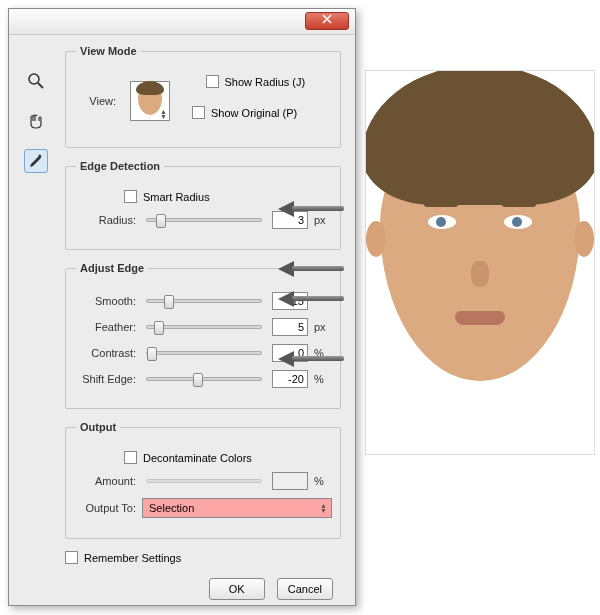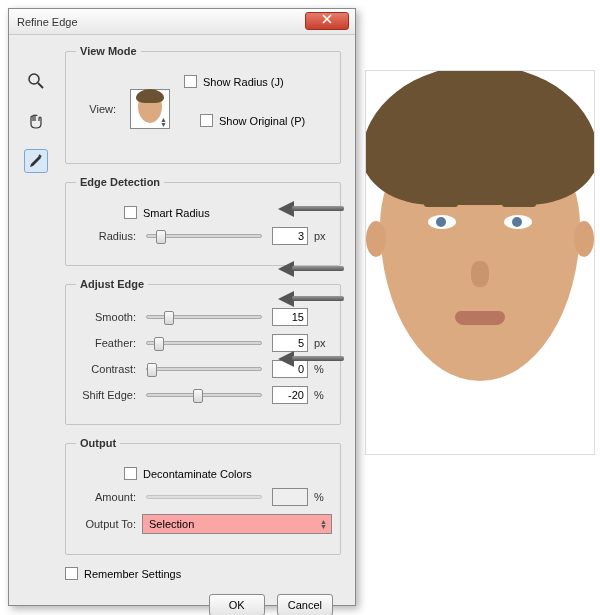--- a/index.html
+++ b/index.html
@@ -140,21 +140,20 @@
       <div class="brow r"></div>
     <div class="eye l"></div>
       <div class="eye r"></div>
     <div class="nose"></div>
       <div class="mouth"></div>
   </div>
 </div>
 
 <div class="dialog">
   <div class="titlebar">
-    <span class="title">Refine Edge</span>
     <div class="close-btn">
       <svg viewBox="0 0 10 10">
           <path d="M1 1 L9 9 M9 1 L1 9" stroke="#fff" stroke-width="1.6"></path>
         </svg>
     </div>
   </div>
 
   <div class="body">
     <div class="toolcol">
       <div class="tool-icon">
@@ -179,26 +178,26 @@
     <div class="content">
 
       <fieldset>
         <legend>View Mode</legend>
         <div class="row" style="gap:14px;">
           <label class="field" style="width:40px">View:</label>
           <div class="view-thumb">
             <div class="mini-face"></div>
             <div class="chev-small">▲<br>▼</div>
           </div>
-          <div style="display:flex;flex-direction:column;gap:10px;">
+          <div style="display:flex;flex-direction:column;gap:10px;align-items:flex-end;">
             <div class="row" style="margin:0">
               <span class="checkbox"></span>
               <span>Show Radius (J)</span>
             </div>
-            <div class="row" style="margin:16px">
+            <div class="row" style="margin:8px">
               <span class="checkbox"></span>
               <span>Show Original (P)</span>
             </div>
           </div>
         </div>
       </fieldset>
 
       <fieldset>
         <legend>Edge Detection</legend>
         <div class="row" style="margin-left:48px">

